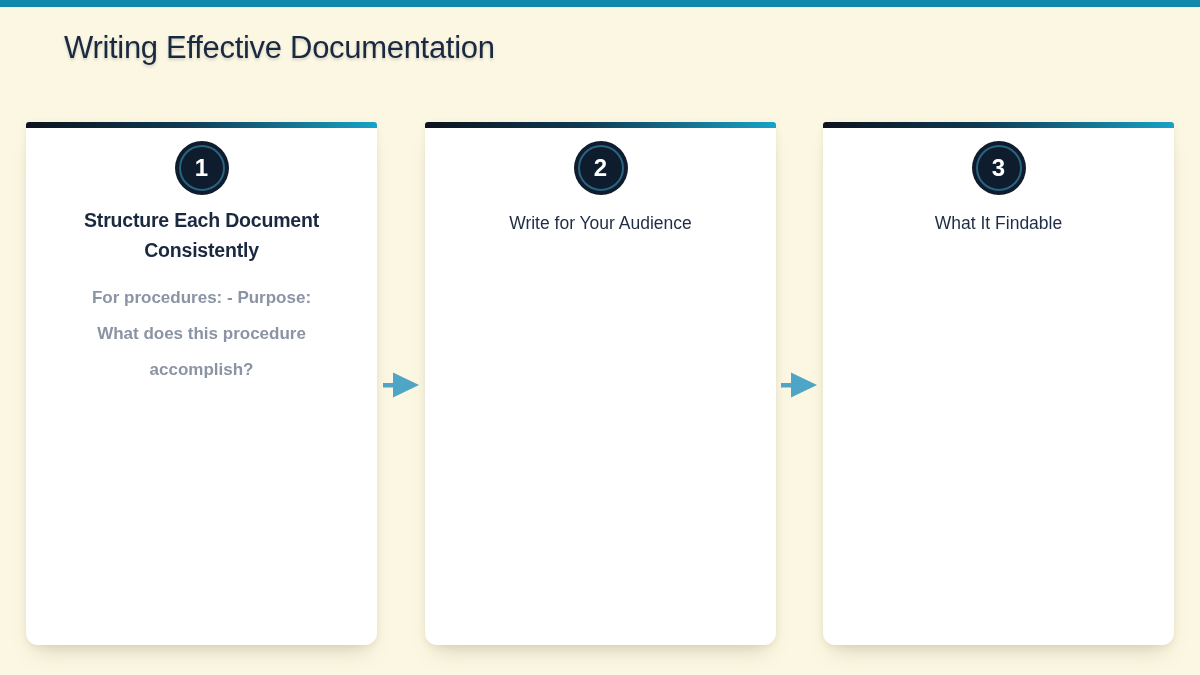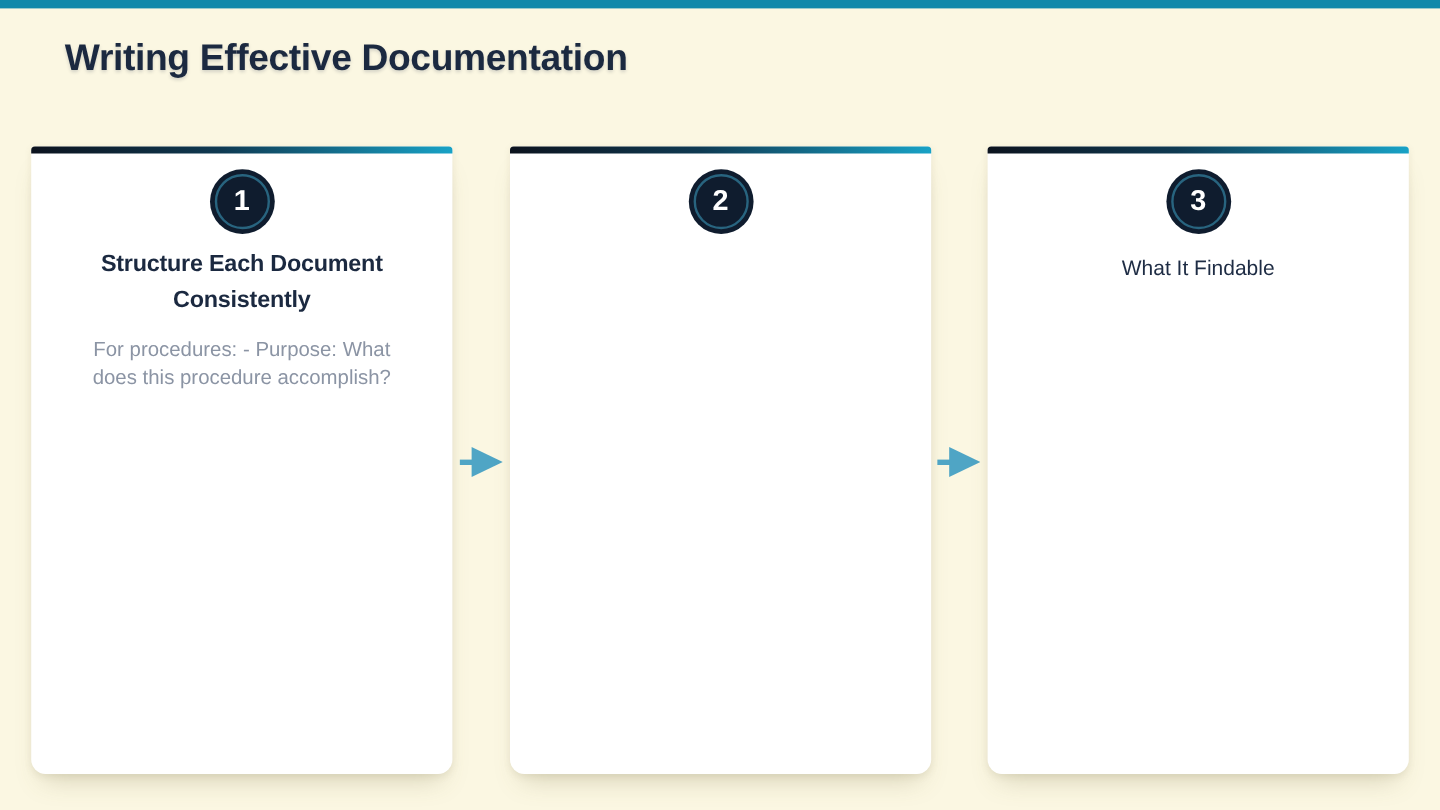--- a/index.html
+++ b/index.html
@@ -10,22 +10,22 @@
     font-family: "Liberation Sans", sans-serif;
     position: relative;
     overflow: hidden;
   }
   .top-bar {
     position: absolute; top: 0; left: 0;
     width: 1200px; height: 7px;
     background: #1189aa;
   }
   .page-title {
-    position: absolute; left: 54px; top: 30px; margin: 0;
-    font-size: 31px; font-weight: bold;
+    position: absolute; left: 64px; top: 30px; margin: 0;
+    font-size: 31px; font-weight: normal;
     color: #1b2940; letter-spacing: -0.3px;
     text-shadow: 0 2px 3px rgba(27,41,64,0.18);
   }
   .card {
     position: absolute; top: 122px;
     width: 351px; height: 523px;
     background: #ffffff;
     border-radius: 3px 3px 12px 12px;
     box-shadow: 0 14px 22px -10px rgba(120,110,70,0.28), 0 2px 6px rgba(120,110,70,0.10);
     text-align: center;
@@ -63,21 +63,22 @@
   }
   .card-title.featured {
     margin: 10px 24px 0;
     font-size: 19.5px; font-weight: bold;
     color: #1b2940; line-height: 30px;
     letter-spacing: -0.2px;
   }
   .card-desc {
     margin: 15px 44px 0;
     font-size: 17px; color: #8b94a4;
-    line-height: 23px;
+    line-height: 36px;
+    font-weight: bold;
   }
   .arrow {
     position: absolute; top: 371px;
     width: 36px; height: 28px;
   }
   .arrow-1 { left: 383px; }
   .arrow-2 { left: 781px; }
 </style>
 </head>
 <body>
@@ -100,20 +101,21 @@
     <rect x="0" y="12" width="12" height="4.5" fill="#4fa5c5"></rect>
     <polygon points="10,1.5 36,14 10,26.5" fill="#4fa5c5"></polygon>
   </svg>
 </div>
 
 <section class="card card-2">
   <div class="card-bar"></div>
   <div class="badge">
     <span class="badge-num">2</span>
   </div>
+  <h2 class="card-title">Write for Your Audience</h2>
   <p class="card-desc"></p>
 </section>
 
 <div class="arrow arrow-2">
   <svg width="36" height="28" viewBox="0 0 36 28" xmlns="http://www.w3.org/2000/svg">
     <rect x="0" y="12" width="12" height="4.5" fill="#4fa5c5"></rect>
     <polygon points="10,1.5 36,14 10,26.5" fill="#4fa5c5"></polygon>
   </svg>
 </div>
 

